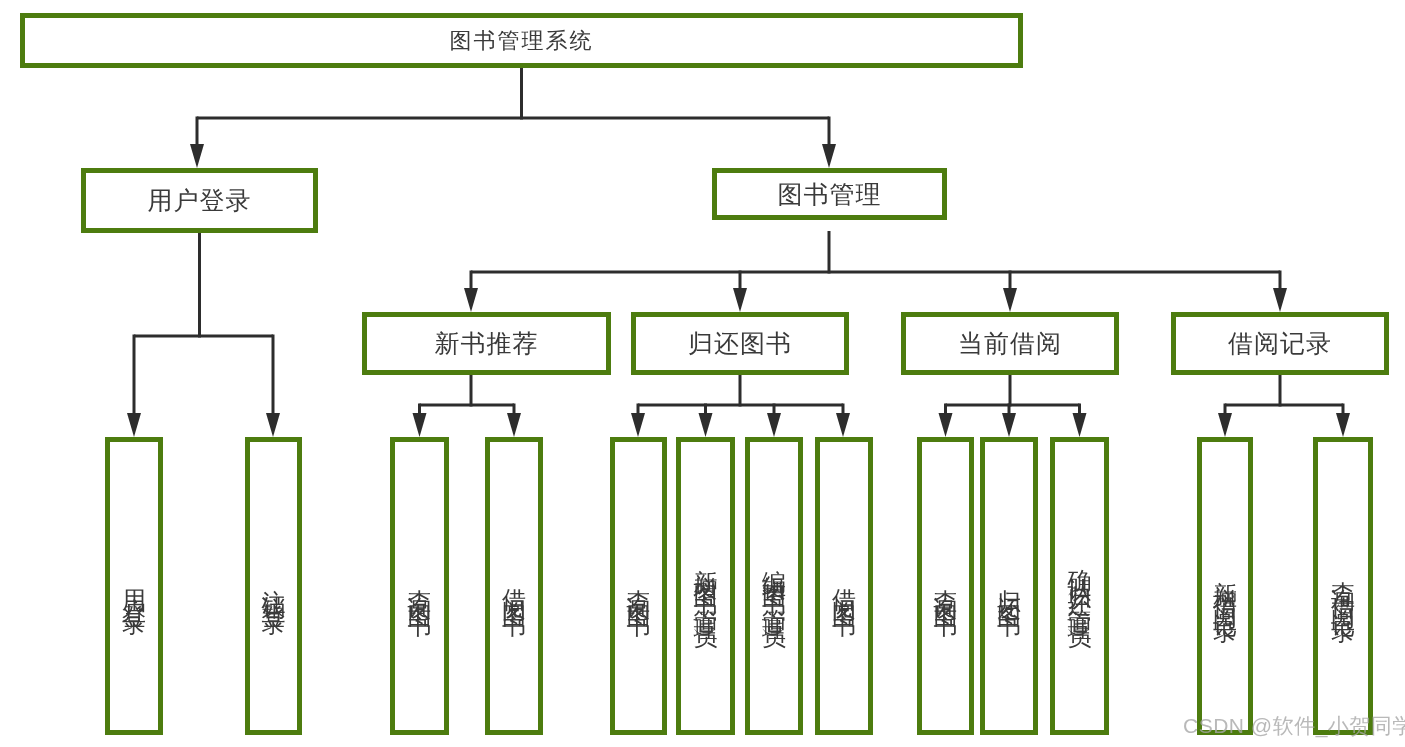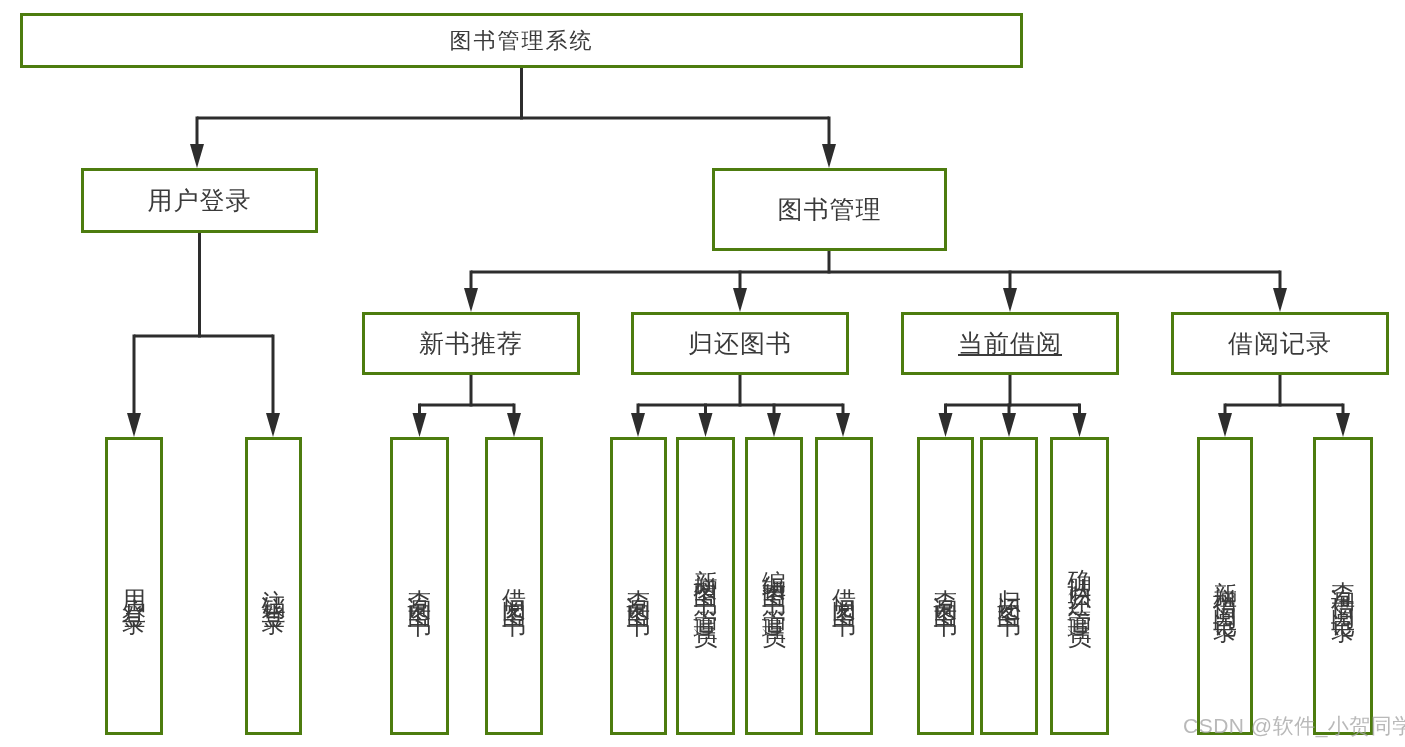--- a/index.html
+++ b/index.html
@@ -17,21 +17,21 @@
   .connectors{
     position:absolute;
     left:0;top:0;
     width:1405px;height:747px;
     pointer-events:none;
   }
   .box{
     position:absolute;
     box-sizing:border-box;
     background:#ffffff;
-    border:3px solid #4d7c0f;
+    border:5px solid #4d7c0f;
     display:flex;
     align-items:center;
     justify-content:center;
     color:#3a3a3a;
   }
   .hbox span{
     letter-spacing:1px;
     line-height:1;
     white-space:nowrap;
   }
@@ -140,31 +140,31 @@
     </g>
   </svg>
 
   <div class="box hbox root-box">
     <span>图书管理系统</span>
   </div>
 
   <div class="box hbox l2-box" style="left:81px;top:168px;width:237px;height:65px;">
     <span>用户登录</span>
   </div>
-  <div class="box hbox l2-box" style="left:712px;top:168px;width:235px;height:83px;">
+  <div class="box hbox l2-box" style="left:712px;top:168px;width:235px;height:52px;">
     <span>图书管理</span>
   </div>
 
-  <div class="box hbox l3-box" style="left:362px;top:312px;width:218px;height:63px;">
+  <div class="box hbox l3-box" style="left:362px;top:312px;width:249px;height:63px;">
     <span>新书推荐</span>
   </div>
   <div class="box hbox l3-box" style="left:631px;top:312px;width:218px;height:63px;">
     <span>归还图书</span>
   </div>
-  <div class="box hbox l3-box" style="left:901px;top:312px;width:218px;height:63px;text-decoration:underline;">
+  <div class="box hbox l3-box" style="left:901px;top:312px;width:218px;height:63px;">
     <span>当前借阅</span>
   </div>
   <div class="box hbox l3-box" style="left:1171px;top:312px;width:218px;height:63px;">
     <span>借阅记录</span>
   </div>
 
   <div class="box vbox" style="left:105px;width:58px;">
     <span>用户登录</span>
   </div>
   <div class="box vbox" style="left:245px;width:57px;">

